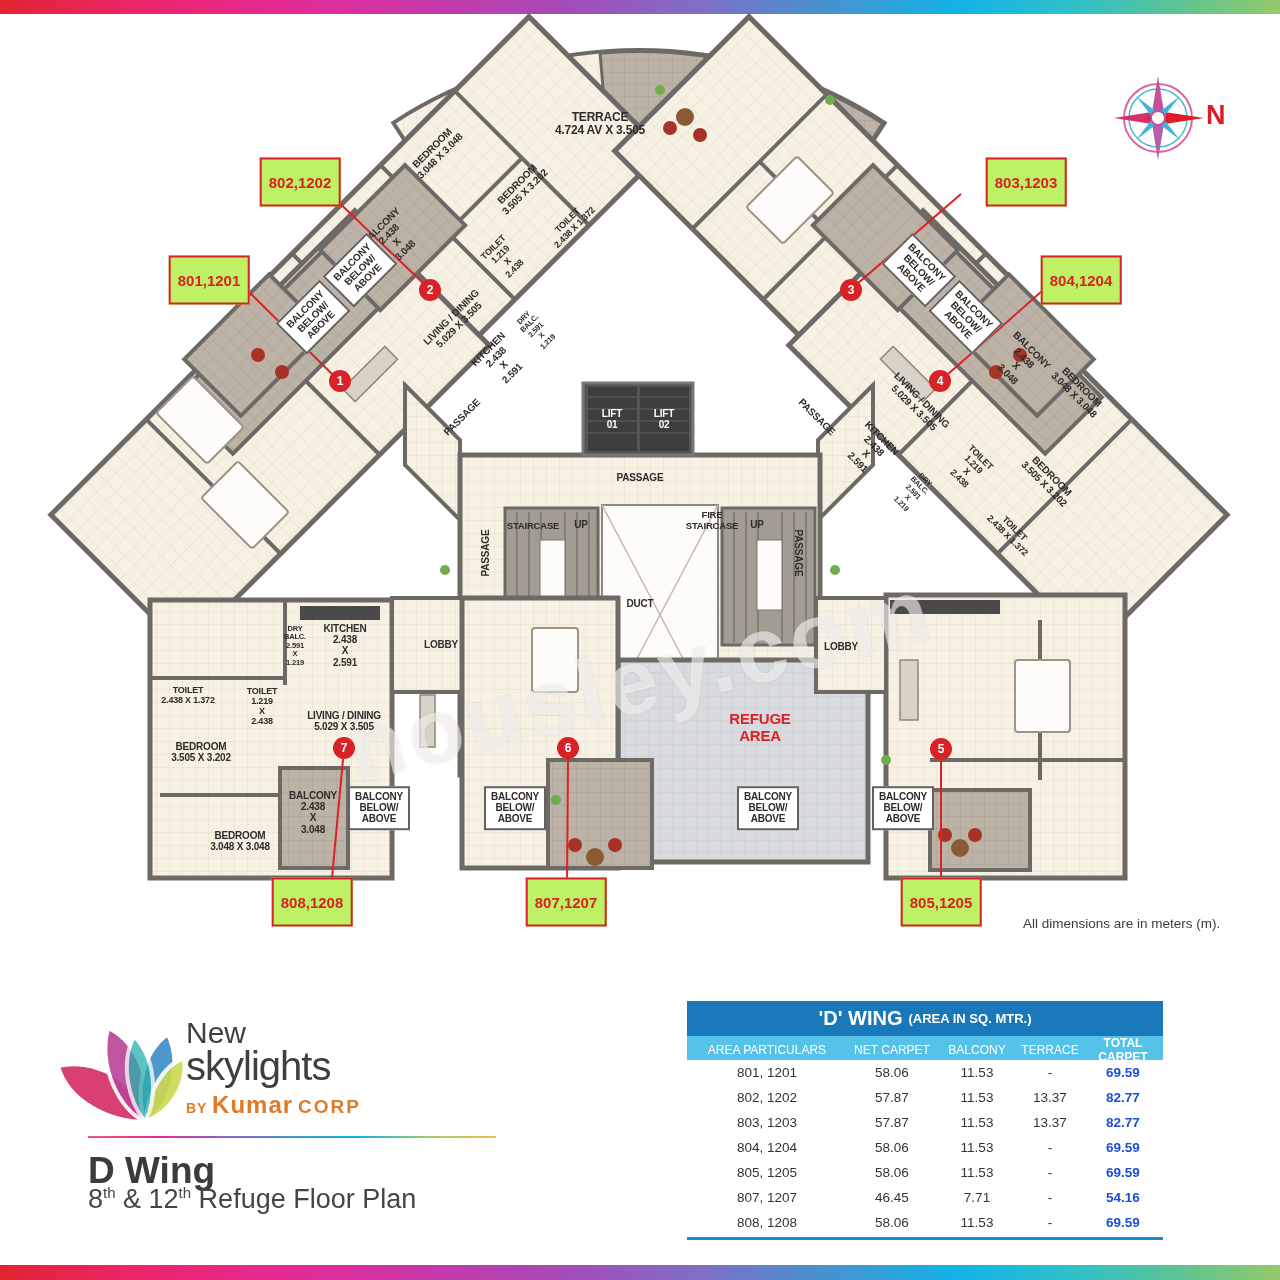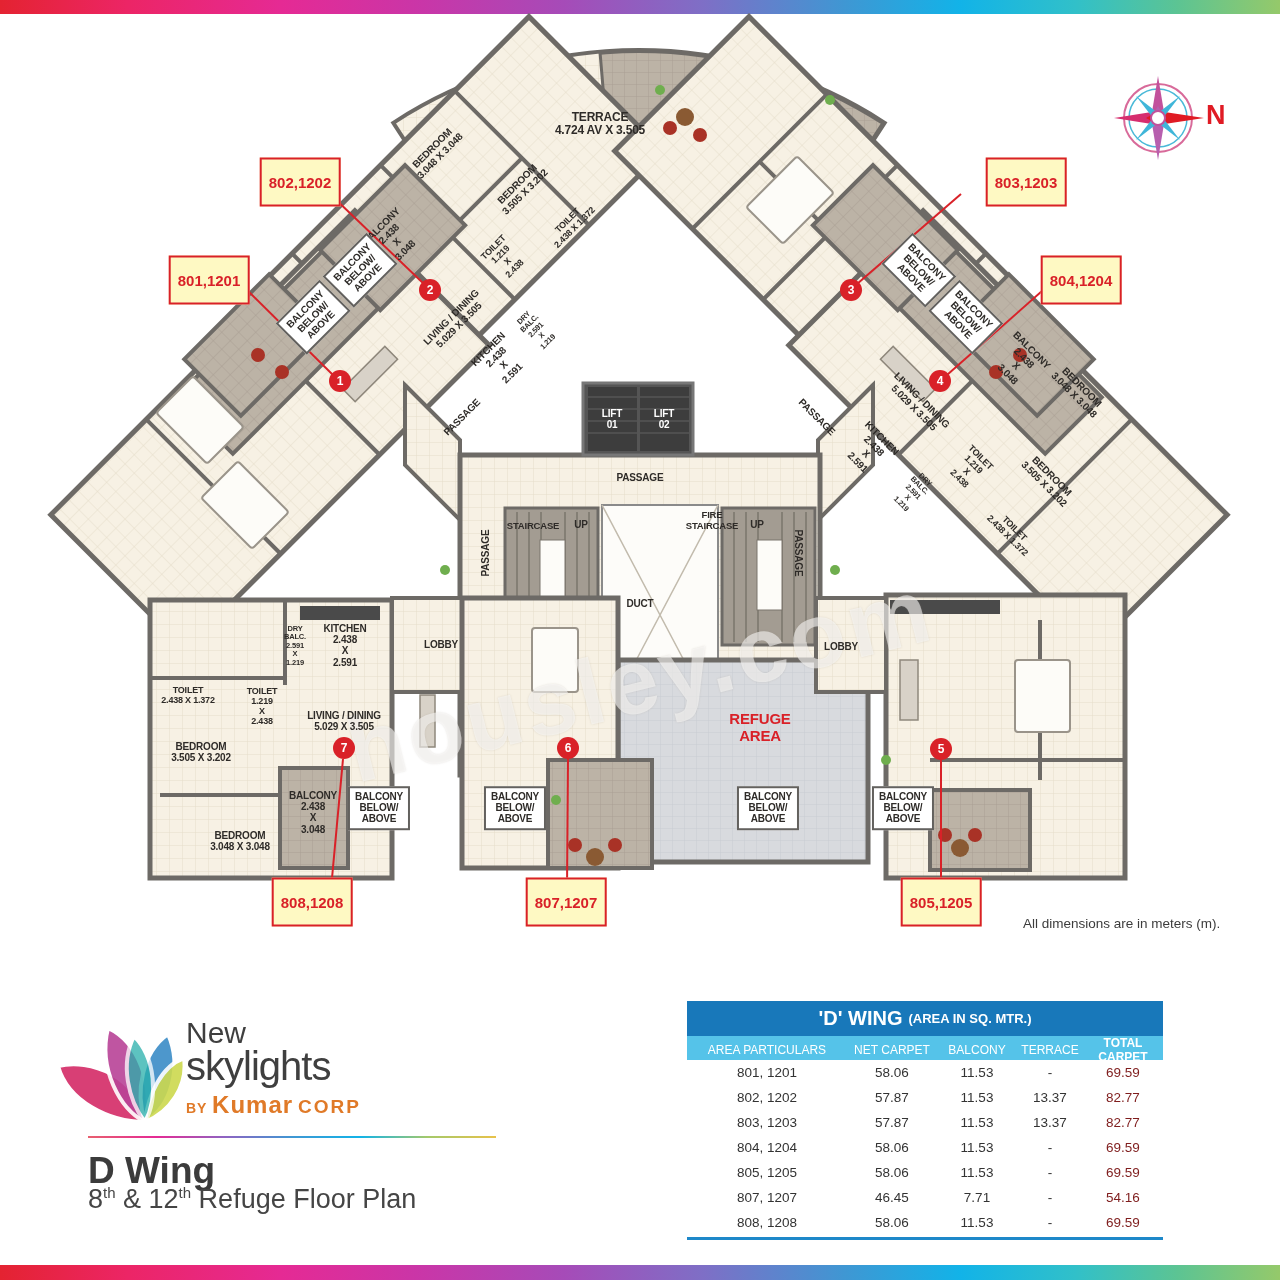--- a/index.html
+++ b/index.html
@@ -11,21 +11,21 @@
   #top-bar{top:0;}
   #bottom-bar{bottom:0;height:15px;}
   #plan{position:absolute;left:0;top:0;width:1280px;height:965px;}
   #plan-svg{position:absolute;left:0;top:0;}
   #leader-svg{position:absolute;left:0;top:0;pointer-events:none;}
   .plan-label{position:absolute;font-weight:bold;font-size:10px;line-height:1.12;
     color:#2e2b28;text-align:center;white-space:pre-line;letter-spacing:-.2px;}
   .plan-label.boxed{background:#fff;border:2px solid #63615e;padding:3px 5px;}
   .plan-label.red{color:#d92128;}
   .plan-label.ondark{color:#fff;}
-  .callout-box{position:absolute;transform:translate(-50%,-50%);background:#fef9c3;
+  .callout-box{position:absolute;transform:translate(-50%,-50%);background:#bef264;
     border:2px solid #d92128;color:#d92128;font-weight:bold;font-size:15px;
     padding:14px 7px;white-space:nowrap;}
   .callout-circle{position:absolute;transform:translate(-50%,-50%);width:22px;height:22px;
     border-radius:50%;background:#d92128;color:#fff;font-weight:bold;font-size:12px;
     display:flex;align-items:center;justify-content:center;}
   #watermark{position:absolute;left:640px;top:680px;transform:translate(-50%,-50%) rotate(-14deg);
     font-size:92px;font-weight:bold;color:rgba(255,255,255,.55);letter-spacing:4px;
     text-shadow:0 0 2px rgba(150,140,125,.25);pointer-events:none;}
   #dims-note{position:absolute;left:995px;top:916px;font-size:13.5px;color:#3c3c3c;margin-left:28px;}
   #compass{position:absolute;left:1108px;top:60px;}
@@ -48,21 +48,21 @@
   #area-table{position:absolute;left:687px;top:1001px;width:476px;font-family:"Liberation Sans",sans-serif;}
   #table-title{background:#1878ba;color:#fff;text-align:center;height:35px;
     display:flex;align-items:center;justify-content:center;gap:6px;}
   #table-title .t1{font-size:20px;font-weight:bold;}
   #table-title .t2{font-size:13px;font-weight:bold;}
   #table-head{background:#55c3e9;color:#fff;display:grid;
     grid-template-columns:160px 90px 80px 66px 80px;height:24px;align-items:center;
     font-size:12px;text-align:center;}
   .table-row{display:grid;grid-template-columns:160px 90px 80px 66px 80px;height:25px;
     align-items:center;font-size:13.5px;color:#333;text-align:center;}
-  .table-row .total{font-weight:normal;color:#7f1d1d;}
+  .table-row .total{font-weight:bold;color:#1d4ed8;}
   #table-underline{height:3px;background:#1e88c9;margin-top:2px;}
 </style>
 </head>
 <body>
 
 <div id="top-bar" class="grad-bar"></div>
 
 <div id="plan">
 
   <svg id="plan-svg" width="1280" height="965" viewBox="0 0 1280 965">

